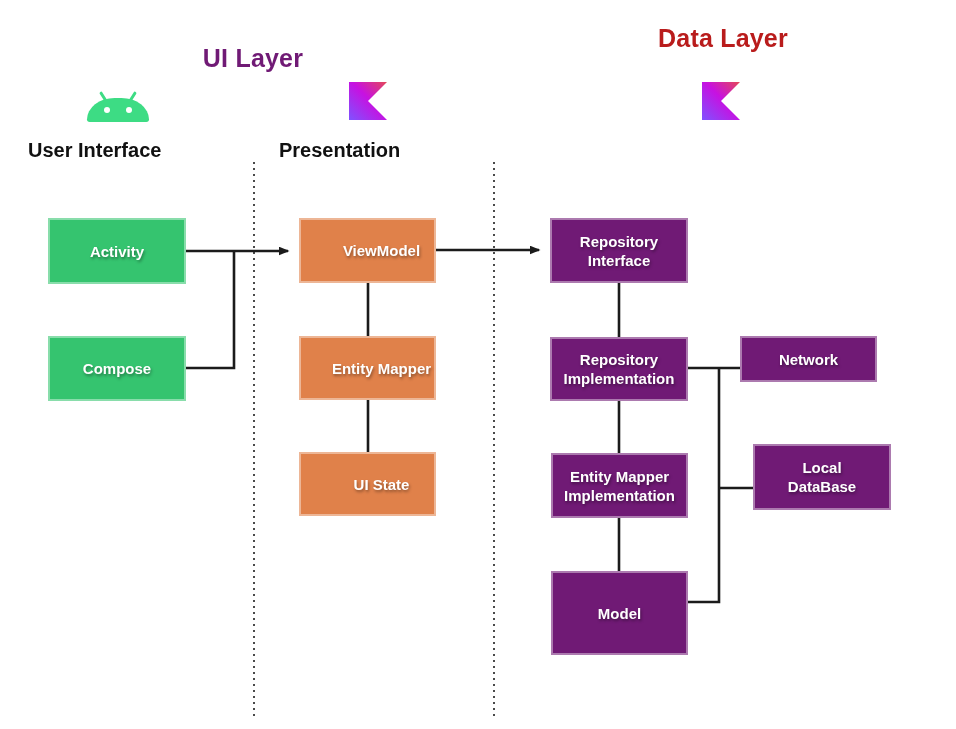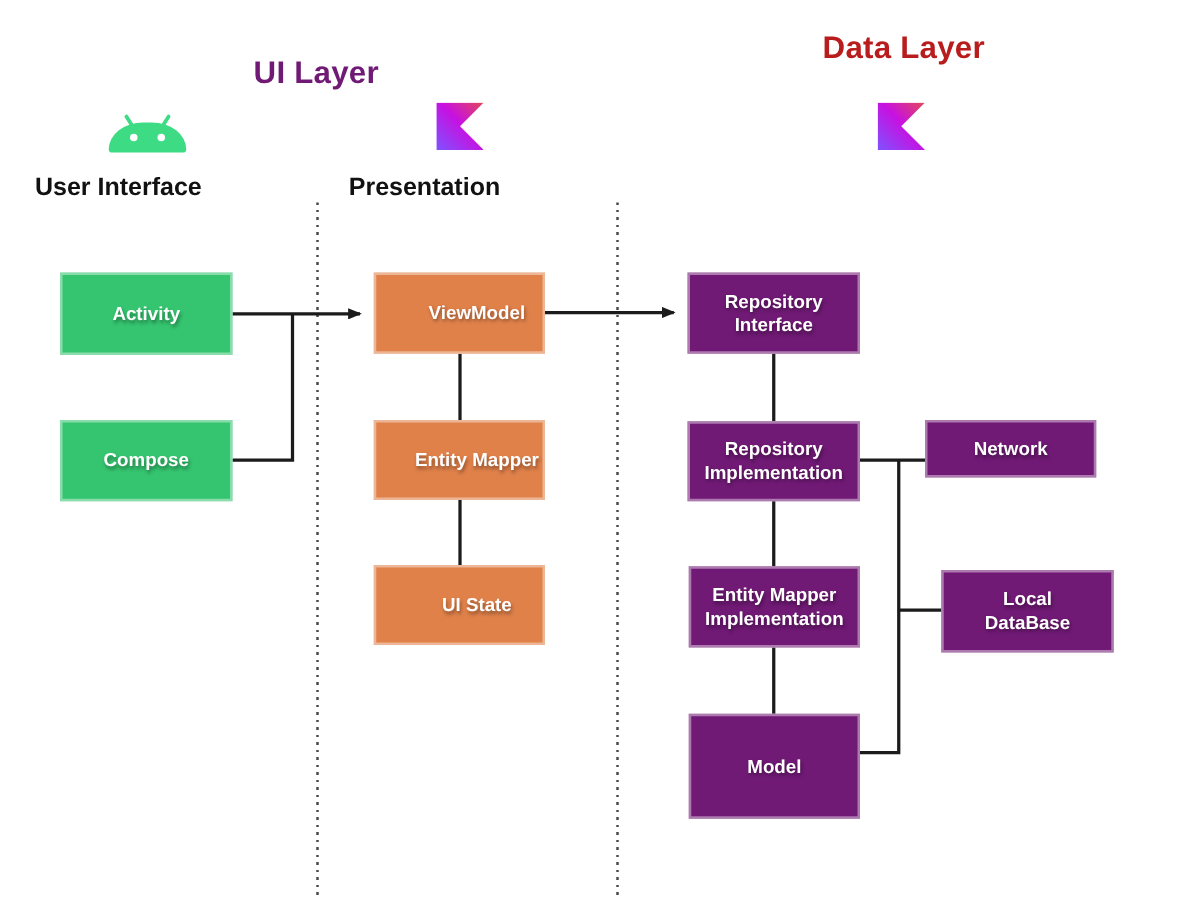--- a/index.html
+++ b/index.html
@@ -54,21 +54,21 @@
   .n-activity{left:48px;top:218px;width:138px;height:66px;}
   .n-compose{left:48px;top:336px;width:138px;height:65px;}
   .n-viewmodel{left:299px;top:218px;width:137px;height:65px;}
   .n-entity-mapper{left:299px;top:336px;width:137px;height:64px;}
   .n-ui-state{left:299px;top:452px;width:137px;height:64px;}
   .n-repo-interface{left:550px;top:218px;width:138px;height:65px;}
   .n-repo-impl{left:550px;top:337px;width:138px;height:64px;}
   .n-emi{left:551px;top:453px;width:137px;height:65px;}
   .n-model{left:551px;top:571px;width:137px;height:84px;}
   .n-network{left:740px;top:336px;width:137px;height:46px;}
-  .n-local-db{left:753px;top:456px;width:138px;height:66px;}
+  .n-local-db{left:753px;top:444px;width:138px;height:66px;}
   
   .edges{position:absolute;left:0;top:0;width:956px;height:729px;pointer-events:none;}
 </style>
 </head>
 <body>
 
 <div id="canvas">
 
   <div class="layer-title ui">UI Layer</div>
   <div class="layer-title data">Data Layer</div>

